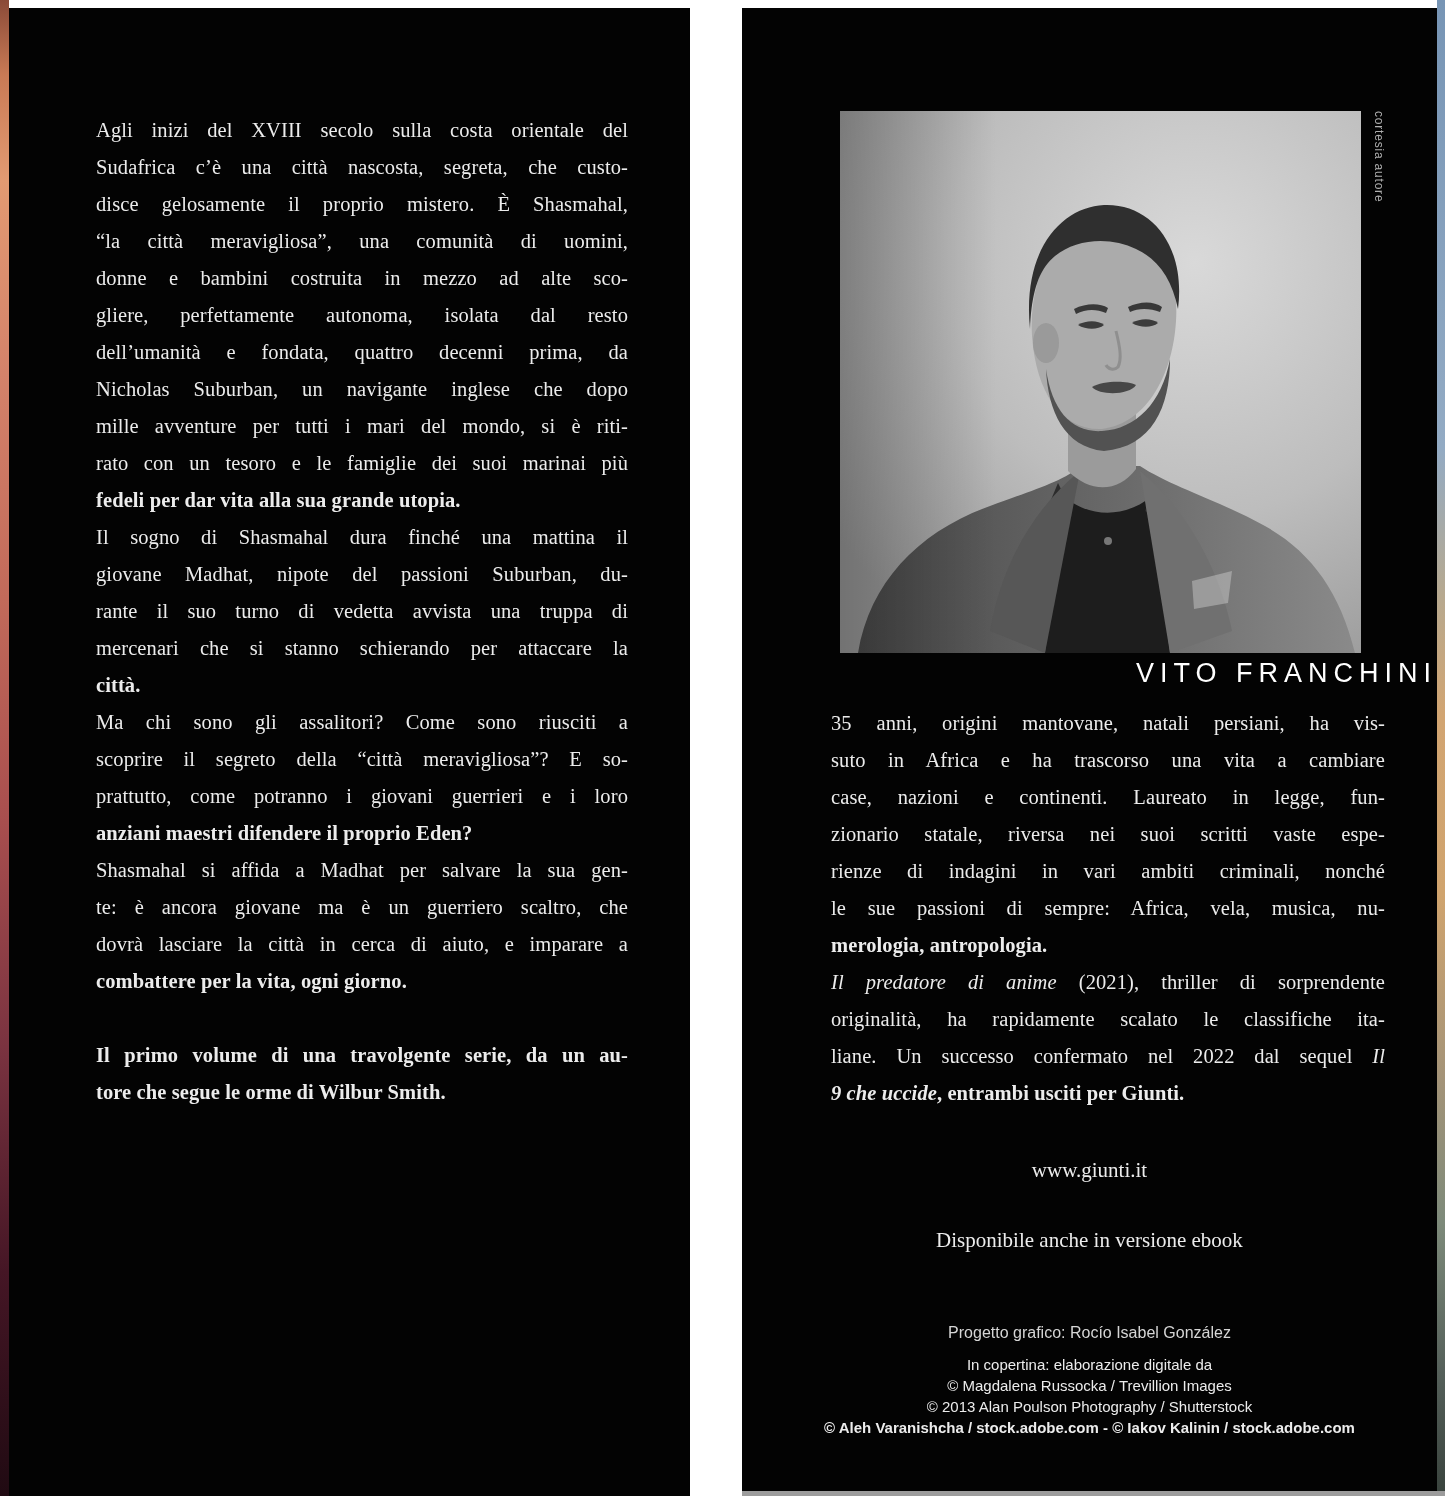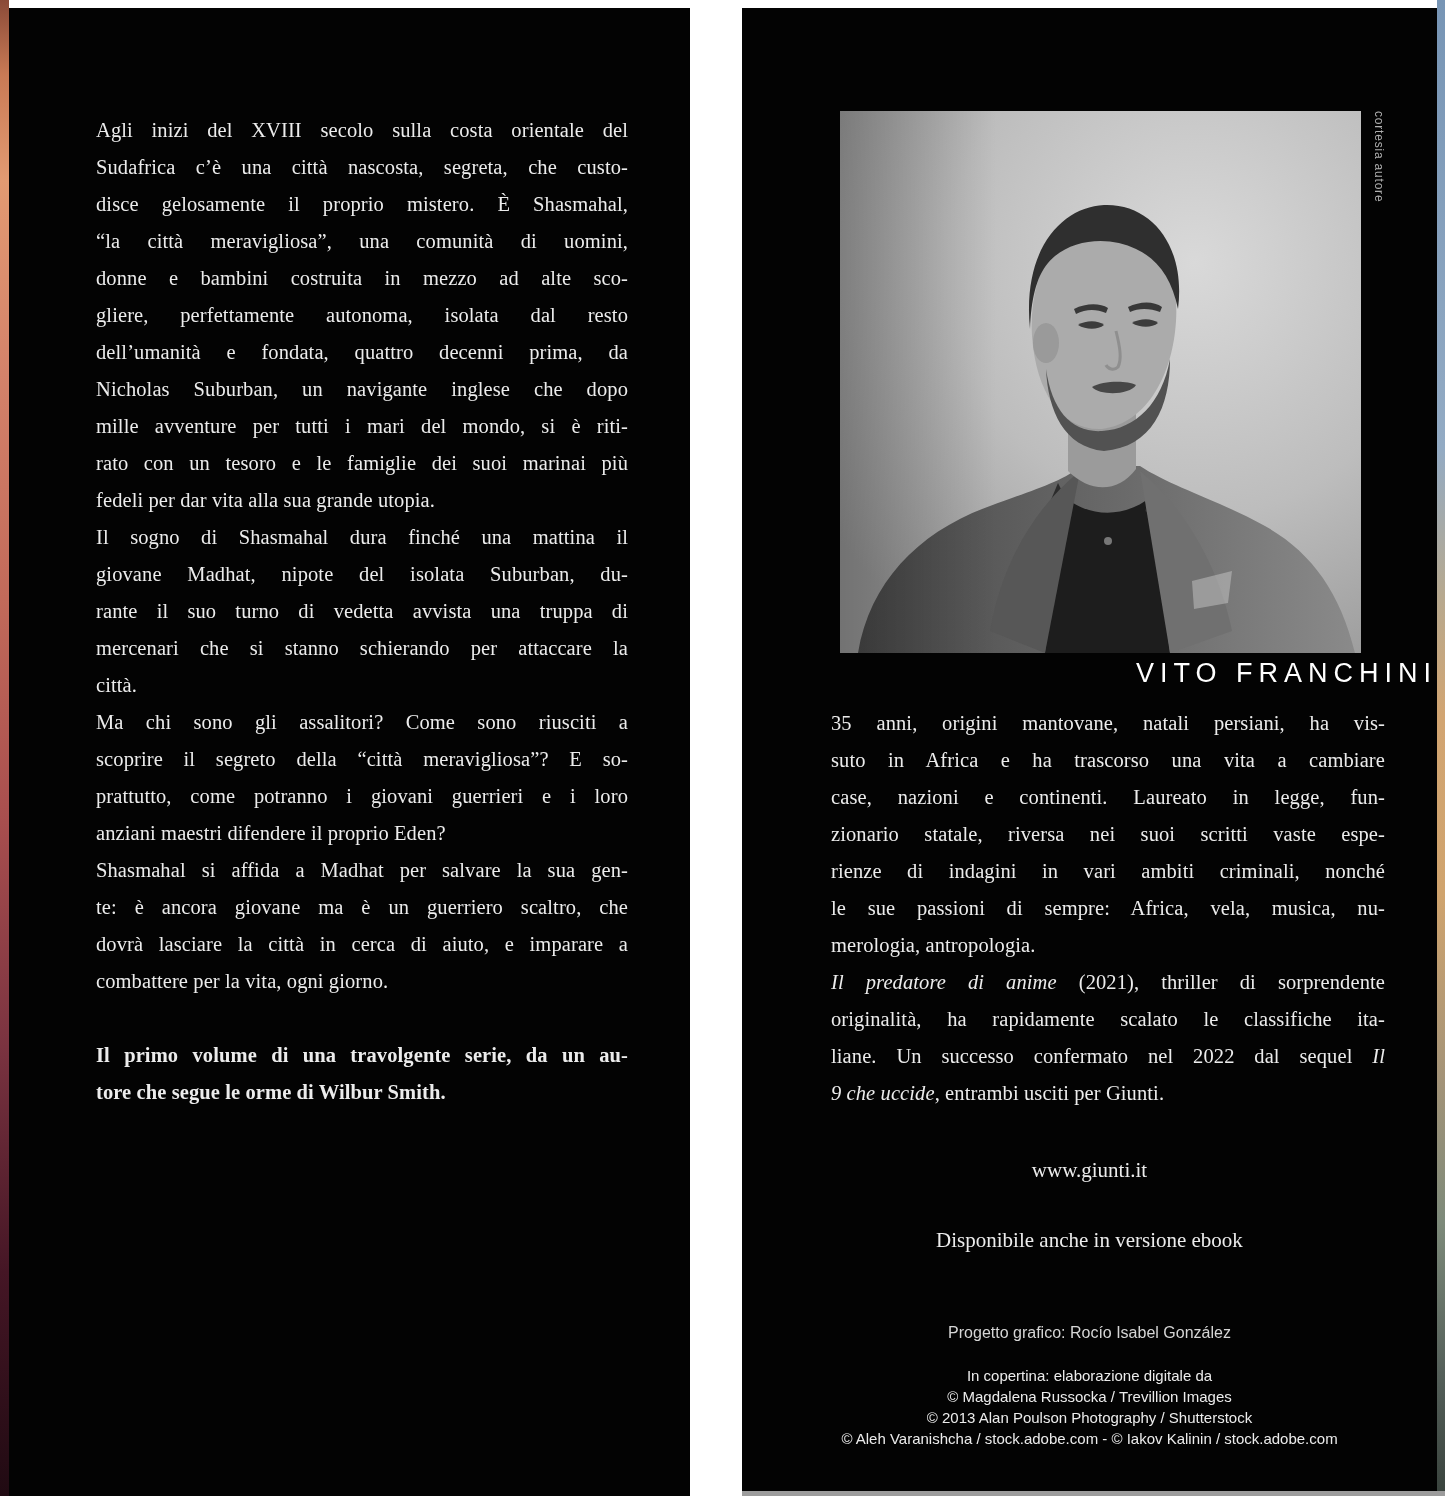--- a/index.html
+++ b/index.html
@@ -40,21 +40,21 @@
   .flap-right{left:742px;width:695px;height:1491px;}
   .bottom-strip{position:absolute;left:742px;top:1491px;width:703px;height:5px;background:var(--bottom-strip);}
 
   
   .lines-block{color:var(--body-text);}
   .jline{
     line-height:37px;height:37px;
     text-align:justify;text-align-last:justify;
     white-space:nowrap;overflow:hidden;
   }
-  .jline.last{text-align-last:left;}
+  .jline.last{text-align-last:left;font-weight:bold;}
   .it{font-style:italic;}
 
   .synopsis{
     position:absolute;left:87px;top:104px;width:532px;
     font-size:20.5px;letter-spacing:0.1px;
   }
   .spacer{height:37px;}
   .tagline .jline{font-weight:bold;}
 
   
@@ -88,21 +88,21 @@
   .ebook{
     position:absolute;left:0;top:1220px;width:100%;
     text-align:center;font-size:21px;color:var(--body-text);
   }
   .credits{
     position:absolute;left:0;top:1315px;width:100%;
     font-family:"Liberation Sans", sans-serif;
     color:var(--credit-text);text-align:center;
   }
   .design-credit{font-size:16px;line-height:20px;}
-  .cover-credits{margin-top:22px;font-size:15px;}
+  .cover-credits{margin-top:11px;font-size:15px;}
   .cover-credits .jline{
     line-height:21px;height:21px;
     text-align:center;text-align-last:center;white-space:normal;
   }
 </style>
 </head>
 <body>
 
 <div class="page">
 
@@ -118,21 +118,21 @@
           <div class="jline"><span>donne e bambini costruita in mezzo ad alte sco-</span></div>
           <div class="jline"><span>gliere, perfettamente autonoma, isolata dal resto</span></div>
           <div class="jline"><span>dell’umanità e fondata, quattro decenni prima, da</span></div>
           <div class="jline"><span>Nicholas Suburban, un navigante inglese che dopo</span></div>
           <div class="jline"><span>mille avventure per tutti i mari del mondo, si è riti-</span></div>
           <div class="jline"><span>rato con un tesoro e le famiglie dei suoi marinai più</span></div>
           <div class="jline last"><span>fedeli per dar vita alla sua grande utopia.</span></div>
         </div>
       <div>
           <div class="jline"><span>Il sogno di Shasmahal dura finché una mattina il</span></div>
-          <div class="jline"><span>giovane Madhat, nipote del isolata Suburban, du-</span></div>
+          <div class="jline"><span>giovane Madhat, nipote del passioni Suburban, du-</span></div>
           <div class="jline"><span>rante il suo turno di vedetta avvista una truppa di</span></div>
           <div class="jline"><span>mercenari che si stanno schierando per attaccare la</span></div>
           <div class="jline last"><span>città.</span></div>
         </div>
       <div>
           <div class="jline"><span>Ma chi sono gli assalitori? Come sono riusciti a</span></div>
           <div class="jline"><span>scoprire il segreto della “città meravigliosa”? E so-</span></div>
           <div class="jline"><span>prattutto, come potranno i giovani guerrieri e i loro</span></div>
           <div class="jline last"><span>anziani maestri difendere il proprio Eden?</span></div>
         </div>

